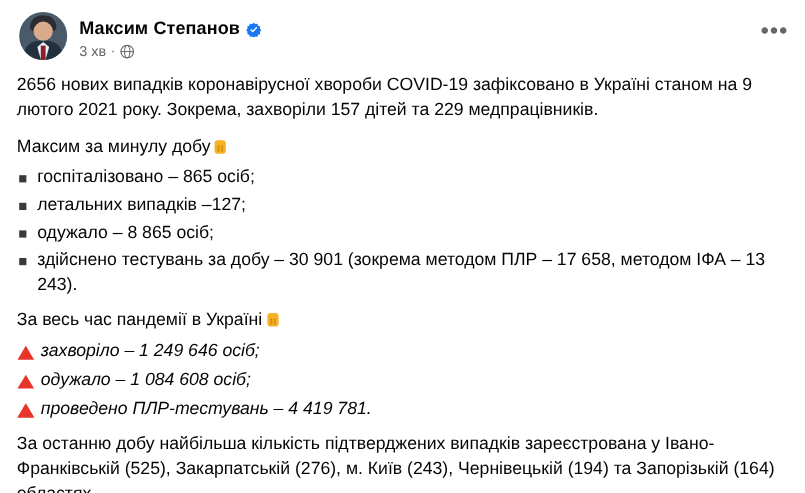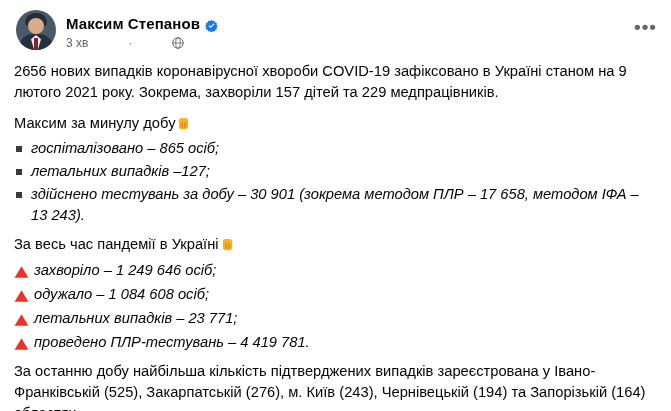--- a/index.html
+++ b/index.html
@@ -85,21 +85,20 @@
     height: 13px;
     flex: 0 0 13px;
     display: inline-block;
   }
   .meta-row {
     display: flex;
     align-items: center;
     margin-top: 3px;
     font-size: 12px;
     color: #65676b;
-    gap: 36px;
   }
   .meta-dot {
     margin: 0 4px;
     font-size: 11px;
     color: #65676b;
   }
   .globe {
     width: 12px;
     height: 12px;
     display: inline-block;
@@ -129,21 +128,20 @@
     display: inline-block;
     width: 15px;
     height: 15px;
     vertical-align: -3px;
     margin-left: 1px;
   }
   ul.bullets {
     list-style: none;
     margin: 0 0 8px 0;
     padding: 0;
-    font-style: italic;
   }
   ul.bullets li {
     position: relative;
     padding-left: 17px;
     margin-bottom: 2px;
     line-height: 21px;
   }
   ul.bullets li .sq {
     position: absolute;
     left: 2px;
@@ -226,21 +224,21 @@
           <rect x="3" y="2" width="10" height="12" rx="3" fill="#F7B125"></rect>
           <rect x="5.4" y="6.5" width="2" height="6" rx="1" fill="#D99512"></rect>
           <rect x="8.6" y="6.5" width="2" height="6" rx="1" fill="#D99512"></rect>
         </svg>
       </span>
     </p>
 
     <ul class="bullets">
       <li><span class="sq"></span><span>госпіталізовано – 865 осіб;</span></li>
       <li><span class="sq"></span><span>летальних випадків –127;</span></li>
-      <li><span class="sq"></span></li>
+      <li><span class="sq"></span><span>одужало – 8 865 осіб;</span></li>
       <li><span class="sq"></span><span>здійснено тестувань за добу – 30 901 (зокрема методом ПЛР – 17 658, методом ІФА – 13 243).</span></li>
     </ul>
 
     <p class="para tight">
       <span>За весь час пандемії в Україні</span><span class="emoji-down">
         <svg viewBox="0 0 16 16" width="15" height="15" aria-hidden="true">
           <rect x="3" y="2" width="10" height="12" rx="3" fill="#F7B125"></rect>
           <rect x="5.4" y="6.5" width="2" height="6" rx="1" fill="#D99512"></rect>
           <rect x="8.6" y="6.5" width="2" height="6" rx="1" fill="#D99512"></rect>
         </svg>
@@ -260,21 +258,21 @@
           <svg viewBox="0 0 16 14" width="15" height="14" aria-hidden="true">
               <polygon points="8,0.8 15.4,13.2 0.6,13.2" fill="#E8342A"></polygon>
             </svg>
         </span><span>одужало – 1 084 608 осіб;</span>
       </li>
       <li>
         <span class="tri-icon">
           <svg viewBox="0 0 16 14" width="15" height="14" aria-hidden="true">
               <polygon points="8,0.8 15.4,13.2 0.6,13.2" fill="#E8342A"></polygon>
             </svg>
-        </span><span>летальних випадків – 23 771;</span>
+        </span>
       </li>
       <li>
         <span class="tri-icon">
           <svg viewBox="0 0 16 14" width="15" height="14" aria-hidden="true">
               <polygon points="8,0.8 15.4,13.2 0.6,13.2" fill="#E8342A"></polygon>
             </svg>
         </span><span>проведено ПЛР-тестувань – 4 419 781.</span>
       </li>
     </ul>
 

